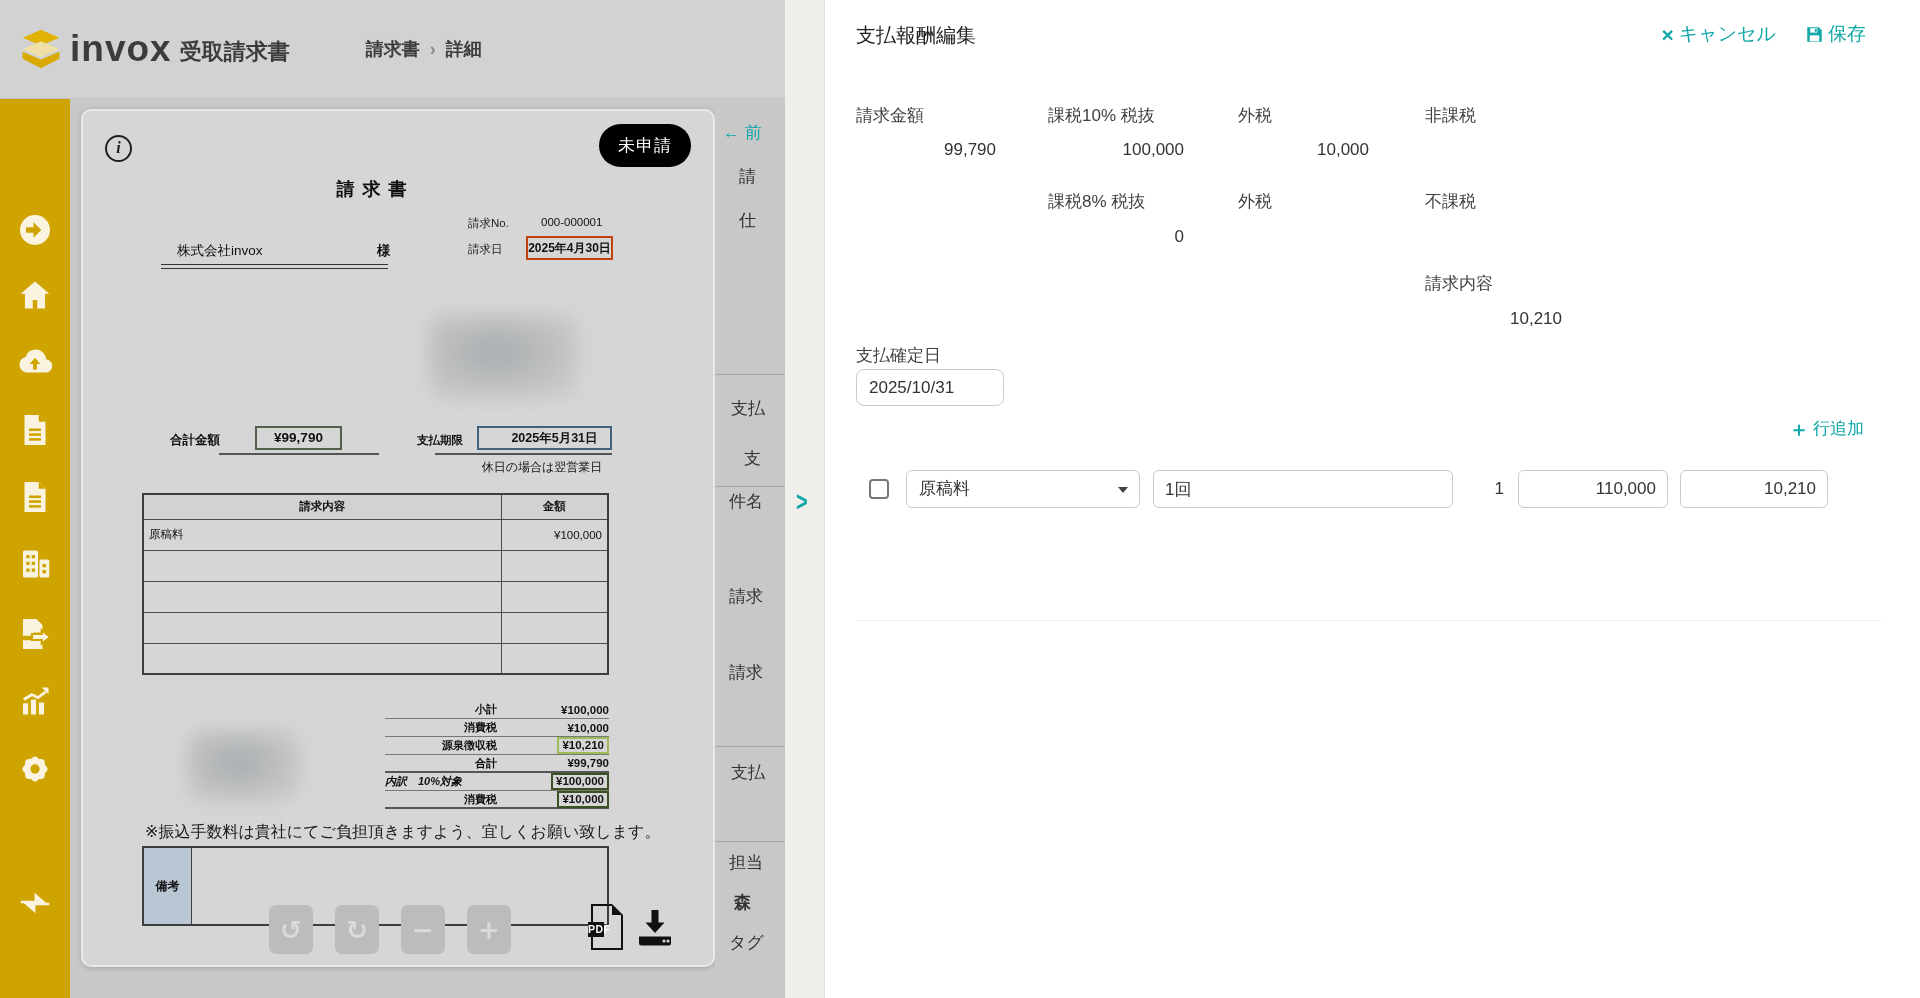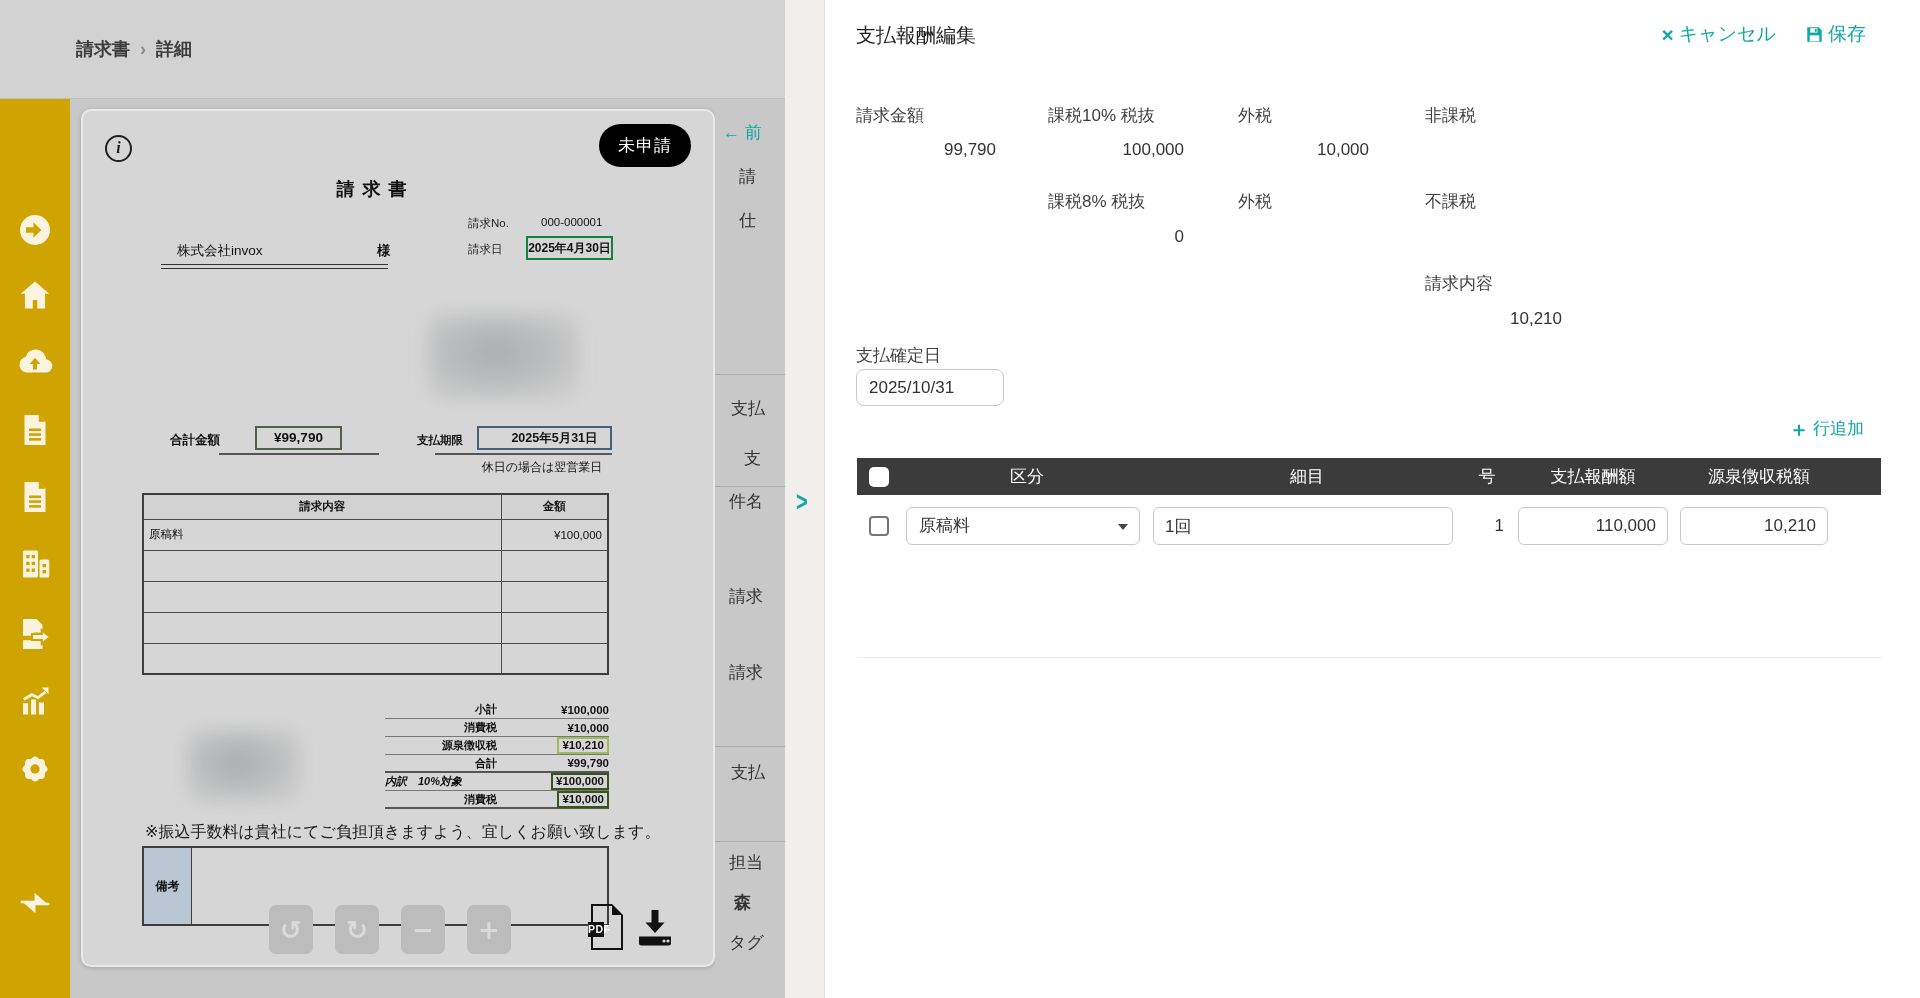--- a/index.html
+++ b/index.html
@@ -31,21 +31,21 @@
   .info-icon { position:absolute; left:22px; top:24px; width:27px; height:27px; border:2.5px solid #1f1f1f;
     border-radius:50%; color:#1f1f1f; font-family:"Liberation Serif","DejaVu Serif",serif;
     font-weight:700; font-style:italic; font-size:16px; text-align:center; line-height:22px; }
   .status-badge { position:absolute; right:22px; top:13px; background:#000000; color:#fff;
     font-size:17px; letter-spacing:1px; padding:10px 19px; border-radius:23px; }
   .doc-title { position:absolute; left:59px; top:66px; width:467px; text-align:center;
     font-size:18px; font-weight:700; letter-spacing:8px; color:#111; }
   .inv-no-label { position:absolute; left:385px; top:105px; font-size:11.5px; color:#222; }
   .inv-no { position:absolute; left:458px; top:105px; font-size:11.5px; color:#111; }
   .inv-date-label { position:absolute; left:385px; top:131px; font-size:11.5px; color:#222; }
-  .inv-date-box { position:absolute; left:443px; top:125px; width:87px; height:24px; border:2px solid #15803d;
+  .inv-date-box { position:absolute; left:443px; top:125px; width:87px; height:24px; border:2px solid #c2410c;
     font-size:12px; font-weight:700; color:#111; text-align:center; line-height:20px; }
   .recipient { position:absolute; left:94px; top:131px; font-size:13.5px; color:#111; }
   .honorific { position:absolute; left:294px; top:131px; font-size:13.5px; font-weight:700; color:#111; }
   .recipient-line { position:absolute; left:78px; top:153px; width:227px; height:5px;
     border-top:1.5px solid #333; border-bottom:1.5px solid #333; }
   .blur-blob { position:absolute; background:radial-gradient(ellipse at 45% 45%, #9aa0a3 0%, #b9babb 55%, #cfcfcf 100%);
     filter:blur(9px); opacity:.75; border-radius:14px; }
   .blob-1 { left:345px; top:203px; width:150px; height:85px; }
   .blob-2 { left:104px; top:619px; width:113px; height:72px; }
   .total-label { position:absolute; left:87px; top:321px; font-size:12.5px; font-weight:700; color:#111; }
@@ -158,20 +158,29 @@
   .row-menu .bar { height:3px; background:#12a7a7; border-radius:1px; margin-bottom:3.5px; }
 </style>
 </head>
 <body>
 
 <div class="screen">
 
   <div class="left-page">
 
     <header class="app-header">
+      <div class="logo-group">
+        <svg class="logo-icon" viewBox="0 0 48 46">
+          <polygon points="24,1 45,10 24,19 3,10" fill="#e2b200"></polygon>
+          <polygon points="24,14 45,23 24,32 3,23" fill="#f0e0a6"></polygon>
+          <path d="M3 26 L24 35 L45 26 L45 34 L24 45 L3 34 Z" fill="#d9a900"></path>
+        </svg>
+        <span class="logo-text">invox</span>
+        <span class="product-name">受取請求書</span>
+      </div>
       <nav class="breadcrumb">
         <span>請求書</span>
         <span class="crumb-sep">›</span>
         <span>詳細</span>
       </nav>
     </header>
 
     <nav class="sidebar">
       <span class="side-icon si-0">
         <svg viewBox="0 0 24 24">
@@ -435,31 +444,20 @@
 
     <label class="pay-date-label">支払確定日</label>
     <input class="pay-date-input" value="2025/10/31" style="">
 
     <button class="add-row">
       <span class="plus-icon">＋</span>
       <span>行追加</span>
     </button>
 
     <div class="edit-table">
-      <div class="et-header">
-        <span class="hc hc-cb">
-            <span class="hcb"></span>
-          </span>
-        <span class="hc hc-kubun">区分</span>
-        <span class="hc hc-saimoku">細目</span>
-        <span class="hc hc-go">号</span>
-        <span class="hc hc-amount">支払報酬額</span>
-        <span class="hc hc-gensen">源泉徴収税額</span>
-        <span class="hc hc-menu"></span>
-      </div>
       <div class="et-body">
         <div class="et-row">
           <span class="rcb"></span>
           <div class="sel">
             <span>原稿料</span>
             <span class="sel-arrow"></span>
           </div>
           <input class="cell-input in-detail" value="1回" style="">
           <span class="go-cell">1</span>
           <input class="cell-input in-amount" value="110,000" style="">

